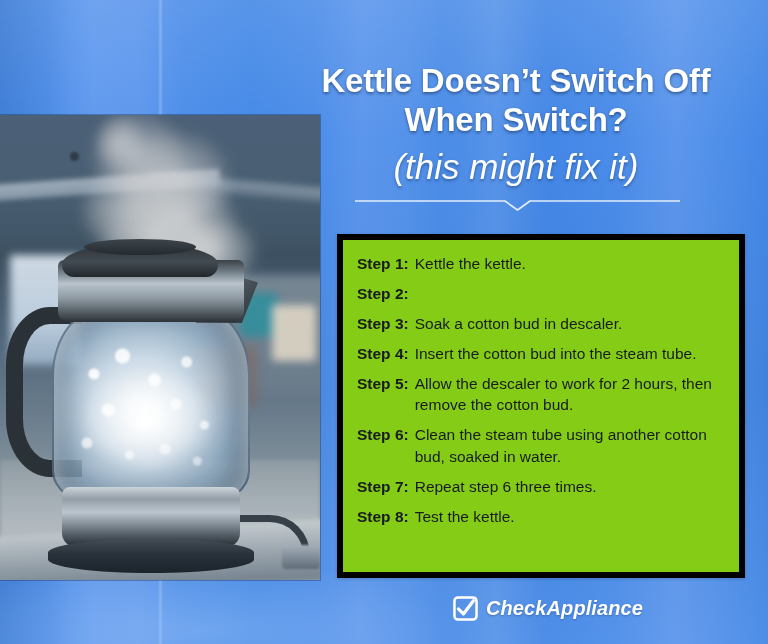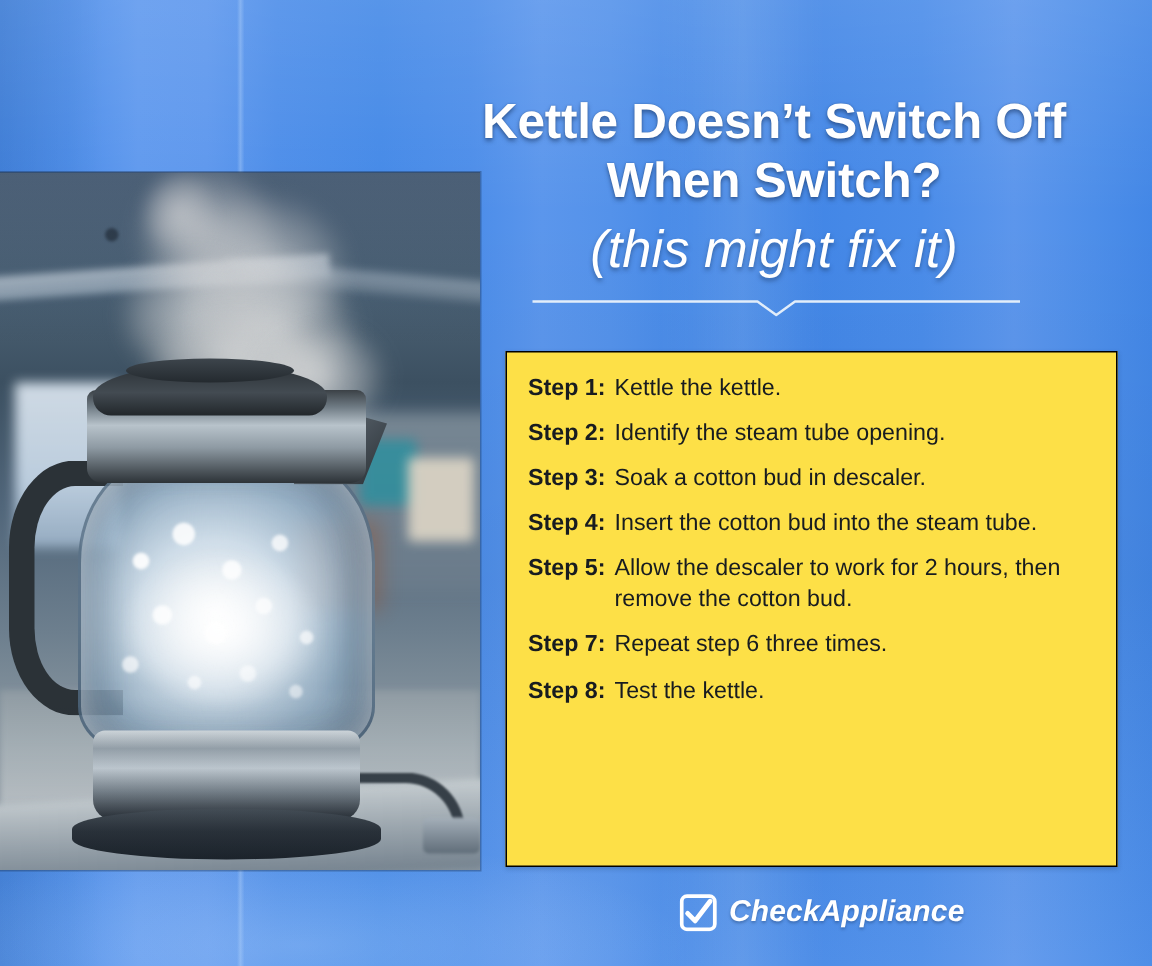--- a/index.html
+++ b/index.html
@@ -226,22 +226,22 @@
     font-size:35px; font-style:italic; font-weight:normal;
     text-shadow:0 2px 3px rgba(25,55,100,.5);
   }
   #divider{
     position:absolute; left:355px; top:198px; width:325px; height:14px;
   }
 
   
   #steps-panel{
     position:absolute; left:337px; top:234px; width:408px; height:344px;
-    background:#fde047;
-    border:1px solid #000000;
+    background:#84cc16;
+    border:6px solid #000000;
     box-shadow:0 1px 3px rgba(20,50,90,.25);
     padding:13px 4px 10px 14px;
   }
   .step-row{
     display:flex;
     font-size:15.5px;
     line-height:1.36;
     color:#181c20;
     margin-bottom:9px;
   }
@@ -326,33 +326,36 @@
   <path d="M0 3 L150 3 L162.5 12 L175 3 L325 3" fill="none" stroke="#eaf2fb" stroke-width="1.6" stroke-linejoin="round" stroke-linecap="round" opacity="0.95"></path>
 </svg>
 
 <div id="steps-panel">
   <div class="step-row">
     <span class="step-label">Step 1:</span>
     <span class="step-text">Kettle the kettle.</span>
   </div>
   <div class="step-row">
     <span class="step-label">Step 2:</span>
-    <span class="step-text">Identify the steam tube opening.</span>
   </div>
   <div class="step-row">
     <span class="step-label">Step 3:</span>
     <span class="step-text">Soak a cotton bud in descaler.</span>
   </div>
   <div class="step-row">
     <span class="step-label">Step 4:</span>
     <span class="step-text">Insert the cotton bud into the steam tube.</span>
   </div>
   <div class="step-row">
     <span class="step-label">Step 5:</span>
     <span class="step-text">Allow the descaler to work for 2 hours, then remove the cotton bud.</span>
+  </div>
+  <div class="step-row">
+    <span class="step-label">Step 6:</span>
+    <span class="step-text">Clean the steam tube using another cotton bud, soaked in water.</span>
   </div>
   <div class="step-row">
     <span class="step-label">Step 7:</span>
     <span class="step-text">Repeat step 6 three times.</span>
   </div>
   <div class="step-row">
     <span class="step-label">Step 8:</span>
     <span class="step-text">Test the kettle.</span>
   </div>
 </div>

